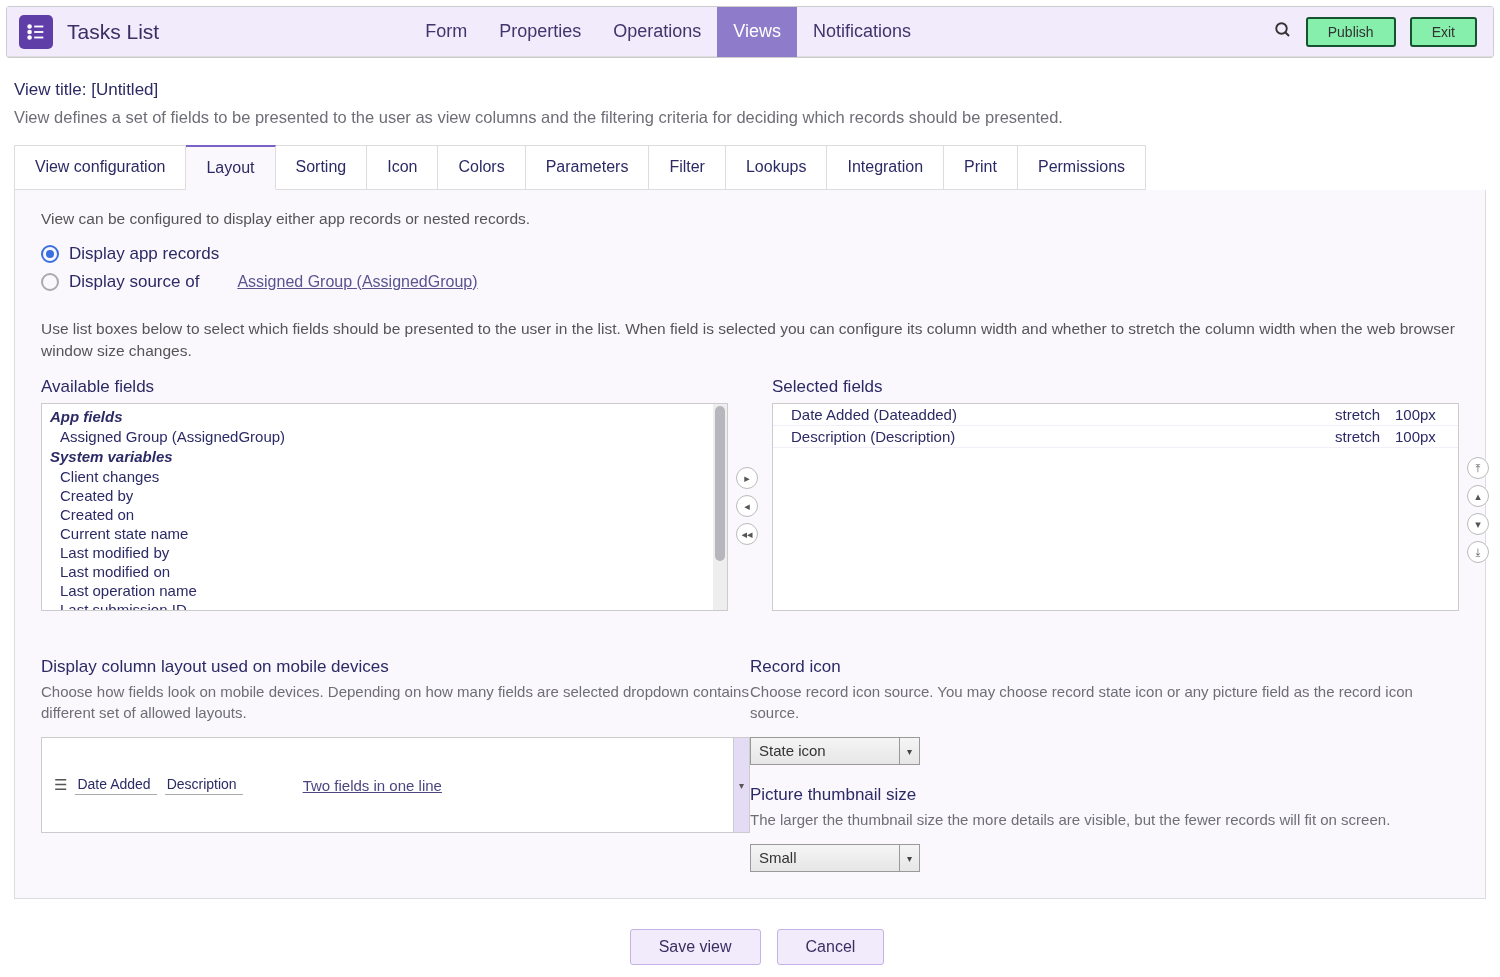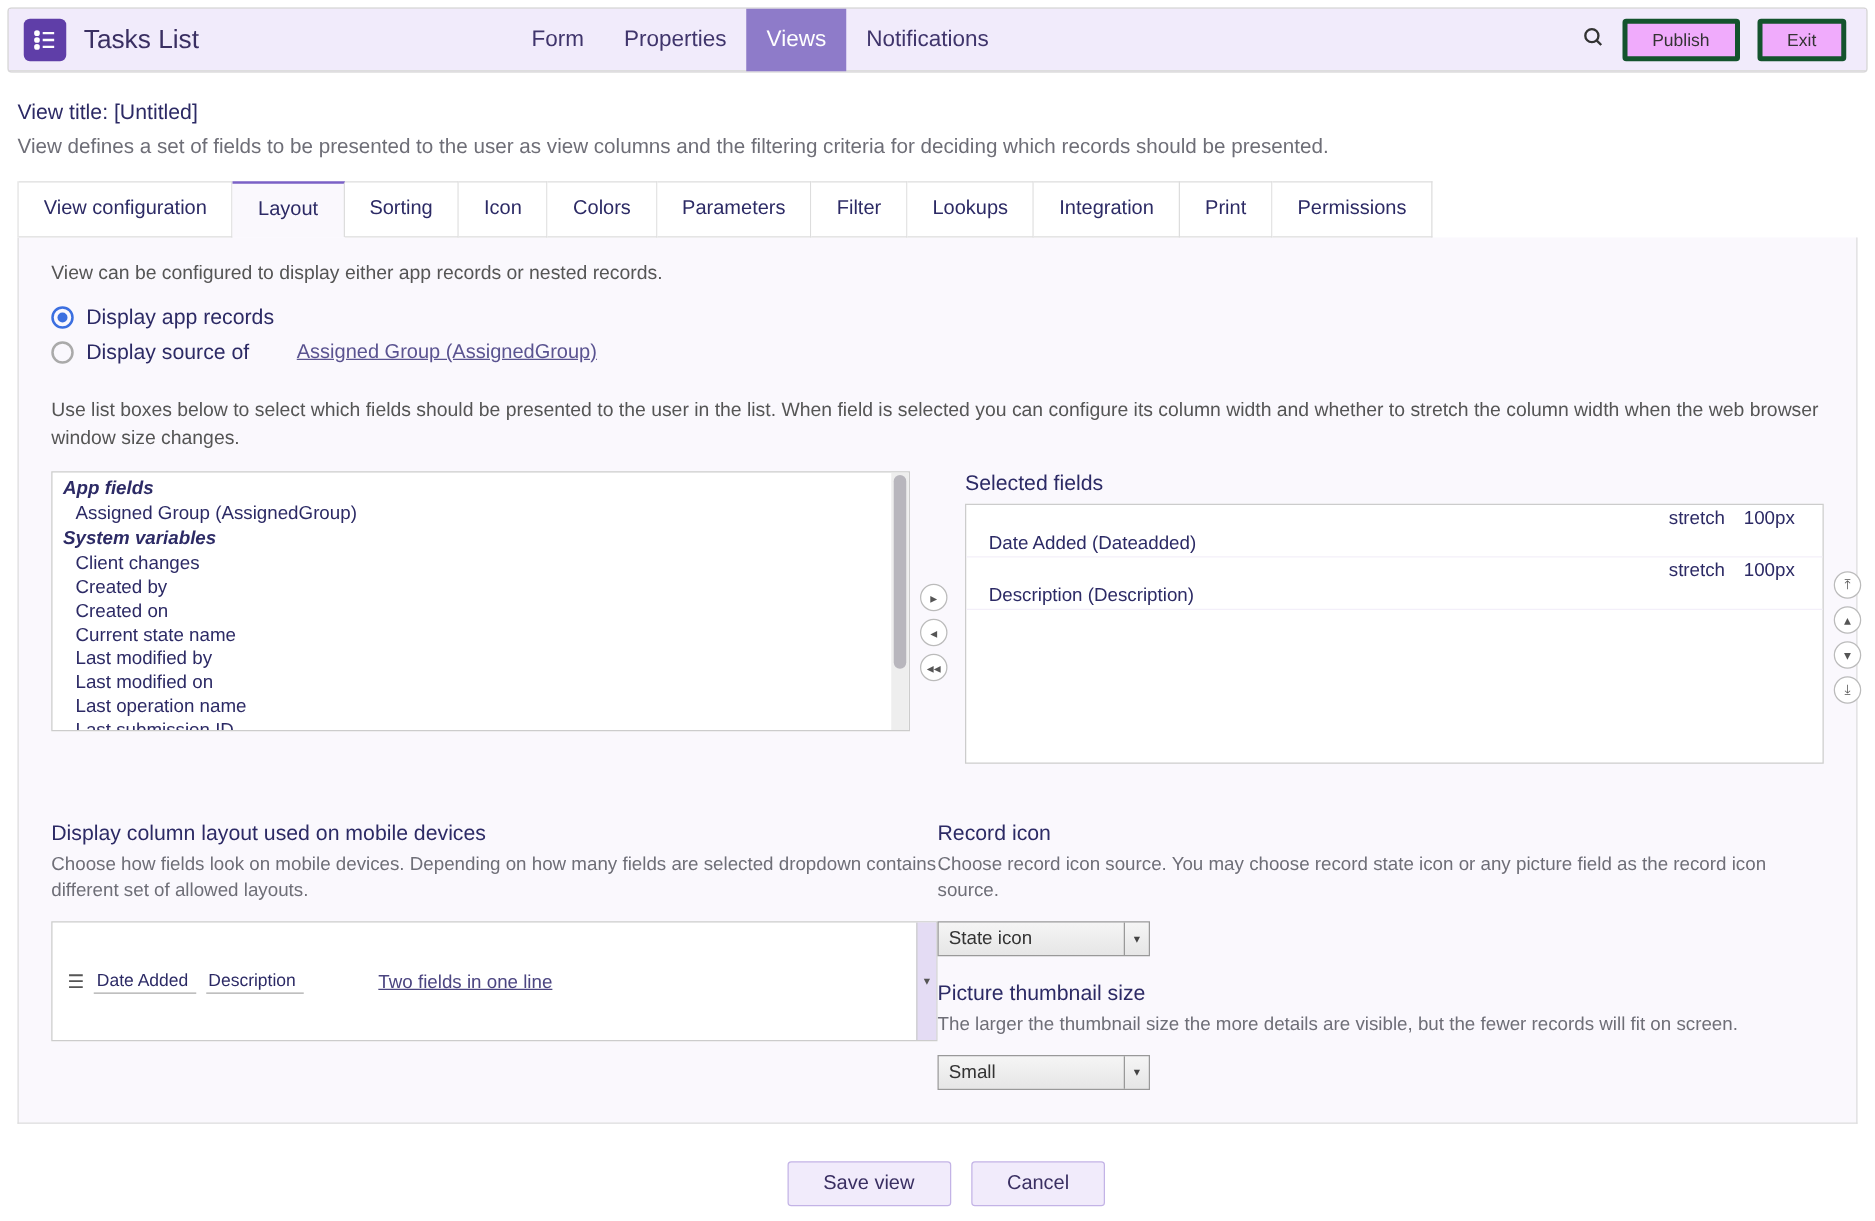--- a/index.html
+++ b/index.html
@@ -53,22 +53,22 @@
   .top-tab.active {
     background: #8e7bc9;
     color: #fff;
   }
   .top-actions {
     display: flex; align-items: center; gap: 14px;
     margin-left: auto;
   }
   .search-icon { color: #333; cursor: pointer; }
   .btn {
-    background: #f0abfc;
-    border: 4px solid #14532d;
+    background: #86efac;
+    border: 2px solid #14532d;
     border-radius: 3px;
     padding: 5px 20px;
     font-size: 14px;
     color: #333;
     cursor: pointer;
   }
 
   .content { padding: 12px 0 0 14px; }
   .title-row { margin: 10px 0 8px 0; }
   .title-label { color: #2c2a65; font-size: 17px; }
@@ -182,21 +182,21 @@
     background: #fff;
     height: 208px;
   }
   .sel-row {
     display: flex;
     padding: 2px 8px;
     color: #2c2a65;
     font-size: 15px;
     border-bottom: 1px solid #f3eff9;
   }
-  .sel-name { flex: 1; padding-left: 10px; margin-top: 20px; }
+  .sel-name { flex: 1; padding-left: 10px; }
   .sel-stretch { width: 60px; text-align: left; }
   .sel-width { width: 55px; text-align: left; }
 
   .ctrl-col {
     position: absolute;
     right: -30px;
     top: 90px;
     display: flex;
     flex-direction: column;
     gap: 6px;
@@ -308,20 +308,21 @@
       <circle cx="5" cy="12" r="1.5" fill="white"></circle>
           <line x1="10" y1="12" x2="20" y2="12"></line>
       <circle cx="5" cy="18" r="1.5" fill="white"></circle>
           <line x1="10" y1="18" x2="20" y2="18"></line>
     </svg>
   </div>
   <div class="app-title">Tasks List</div>
   <div class="top-tabs">
     <div class="top-tab">Form</div>
     <div class="top-tab">Properties</div>
+    <div class="top-tab">Operations</div>
     <div class="top-tab active">Views</div>
     <div class="top-tab">Notifications</div>
   </div>
   <div class="top-actions">
     <span class="search-icon">
       <svg width="18" height="18" viewBox="0 0 24 24" fill="none" stroke="currentColor" stroke-width="2.5">
         <circle cx="10" cy="10" r="7"></circle>
             <line x1="20" y1="20" x2="15" y2="15"></line>
       </svg>
     </span>
@@ -362,20 +363,21 @@
       <input type="radio" class="radio empty" style="">
       <span class="radio-label">Display source of</span>
       <span style="width:18px"></span>
       <span class="link">Assigned Group (AssignedGroup)</span>
     </div>
 
     <div class="help">Use list boxes below to select which fields should be presented to the user in the list. When field is selected you can configure its column width and whether to stretch the column width when the web browser window size changes.</div>
 
     <div class="two-col">
       <div class="col">
+        <div class="col-title">Available fields</div>
         <div class="listbox">
           <div class="listbox-inner">
             <div class="lb-header">App fields</div>
             <div class="lb-item">Assigned Group (AssignedGroup)</div>
             <div class="lb-header">System variables</div>
             <div class="lb-item">Client changes</div>
             <div class="lb-item">Created by</div>
             <div class="lb-item">Created on</div>
             <div class="lb-item">Current state name</div>
             <div class="lb-item">Last modified by</div>

